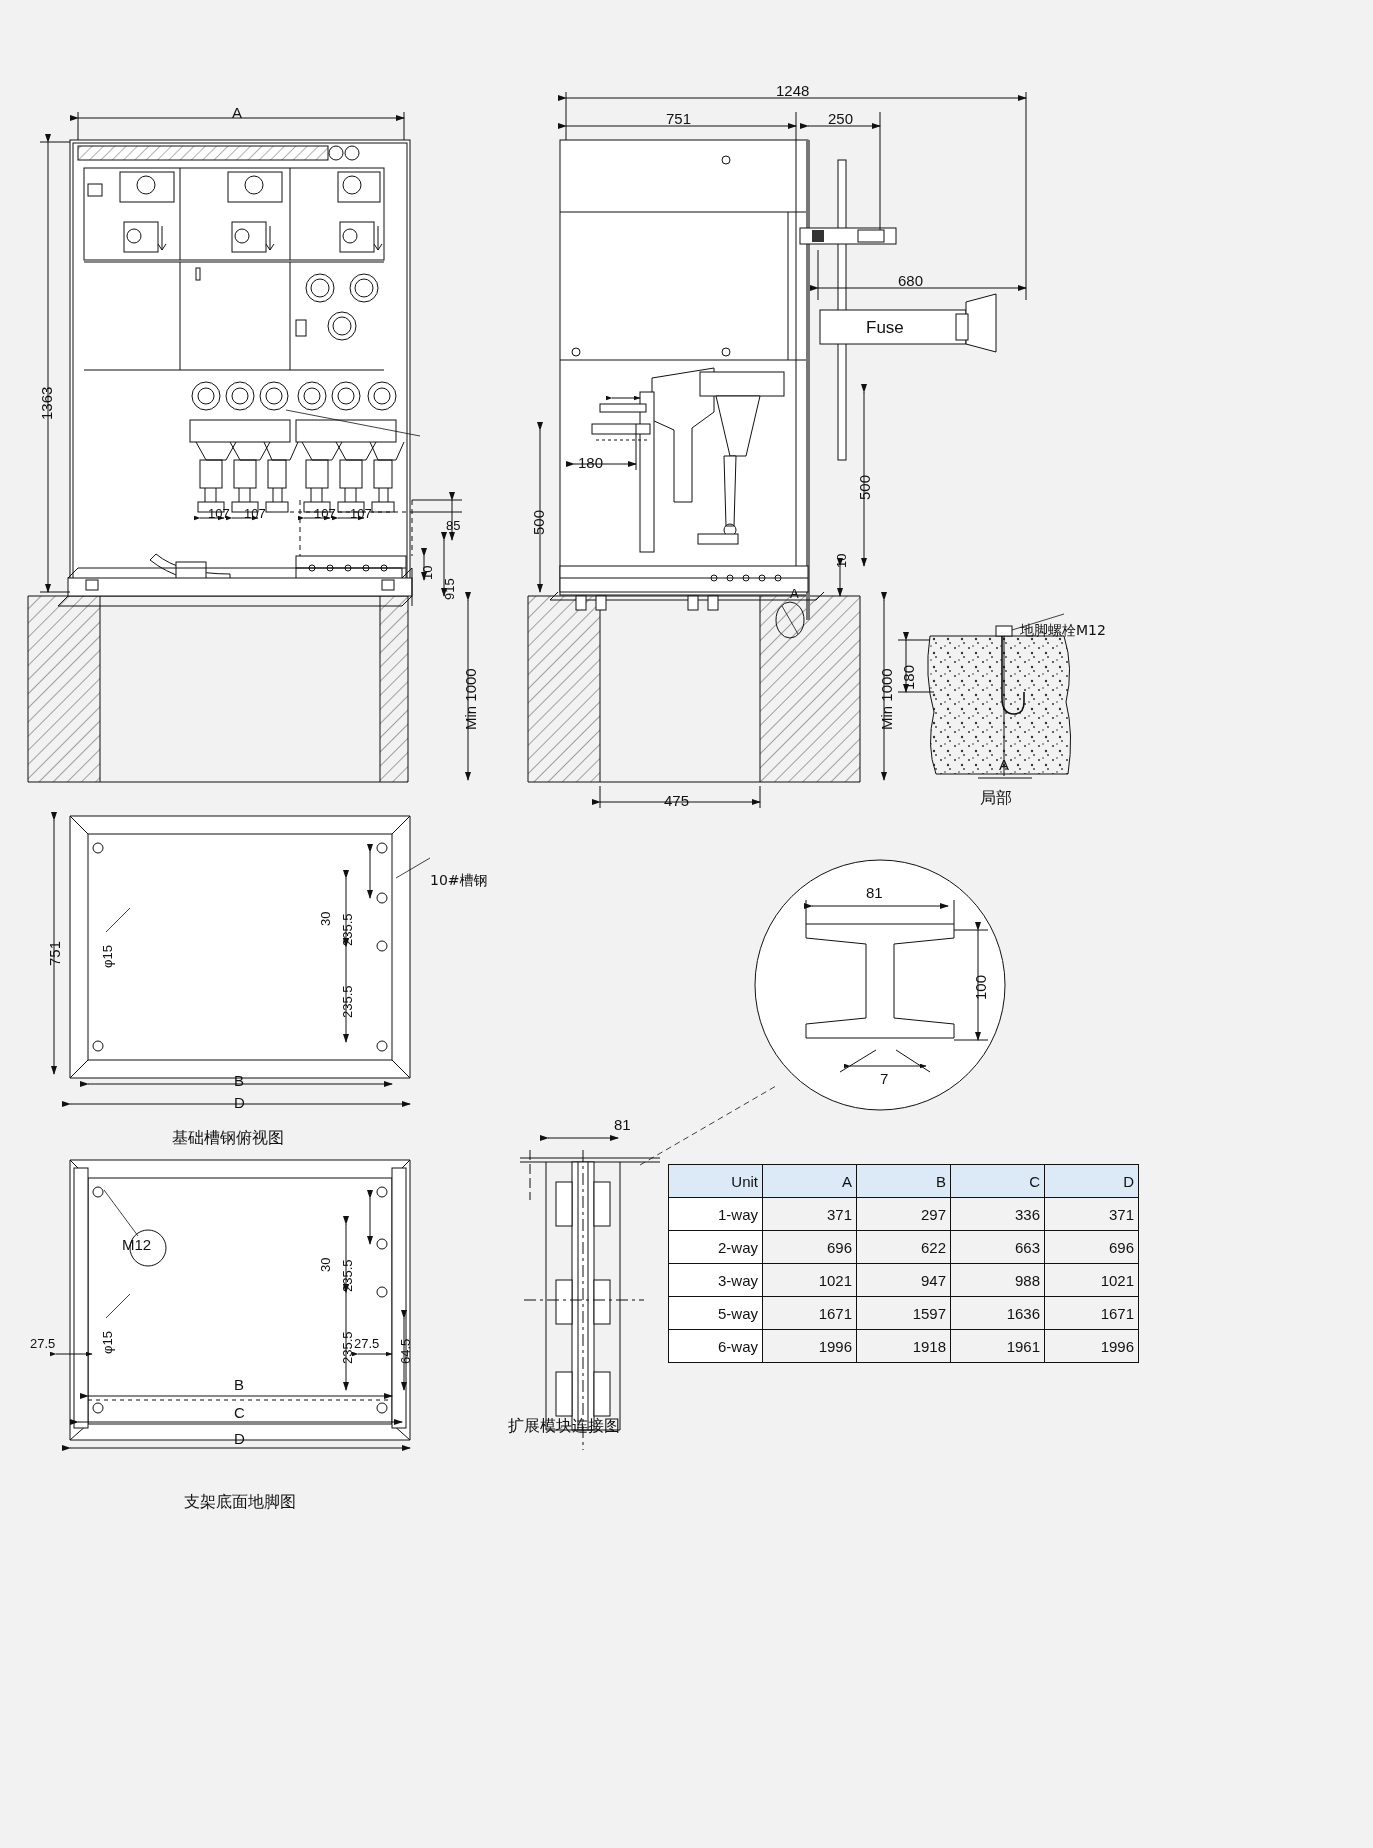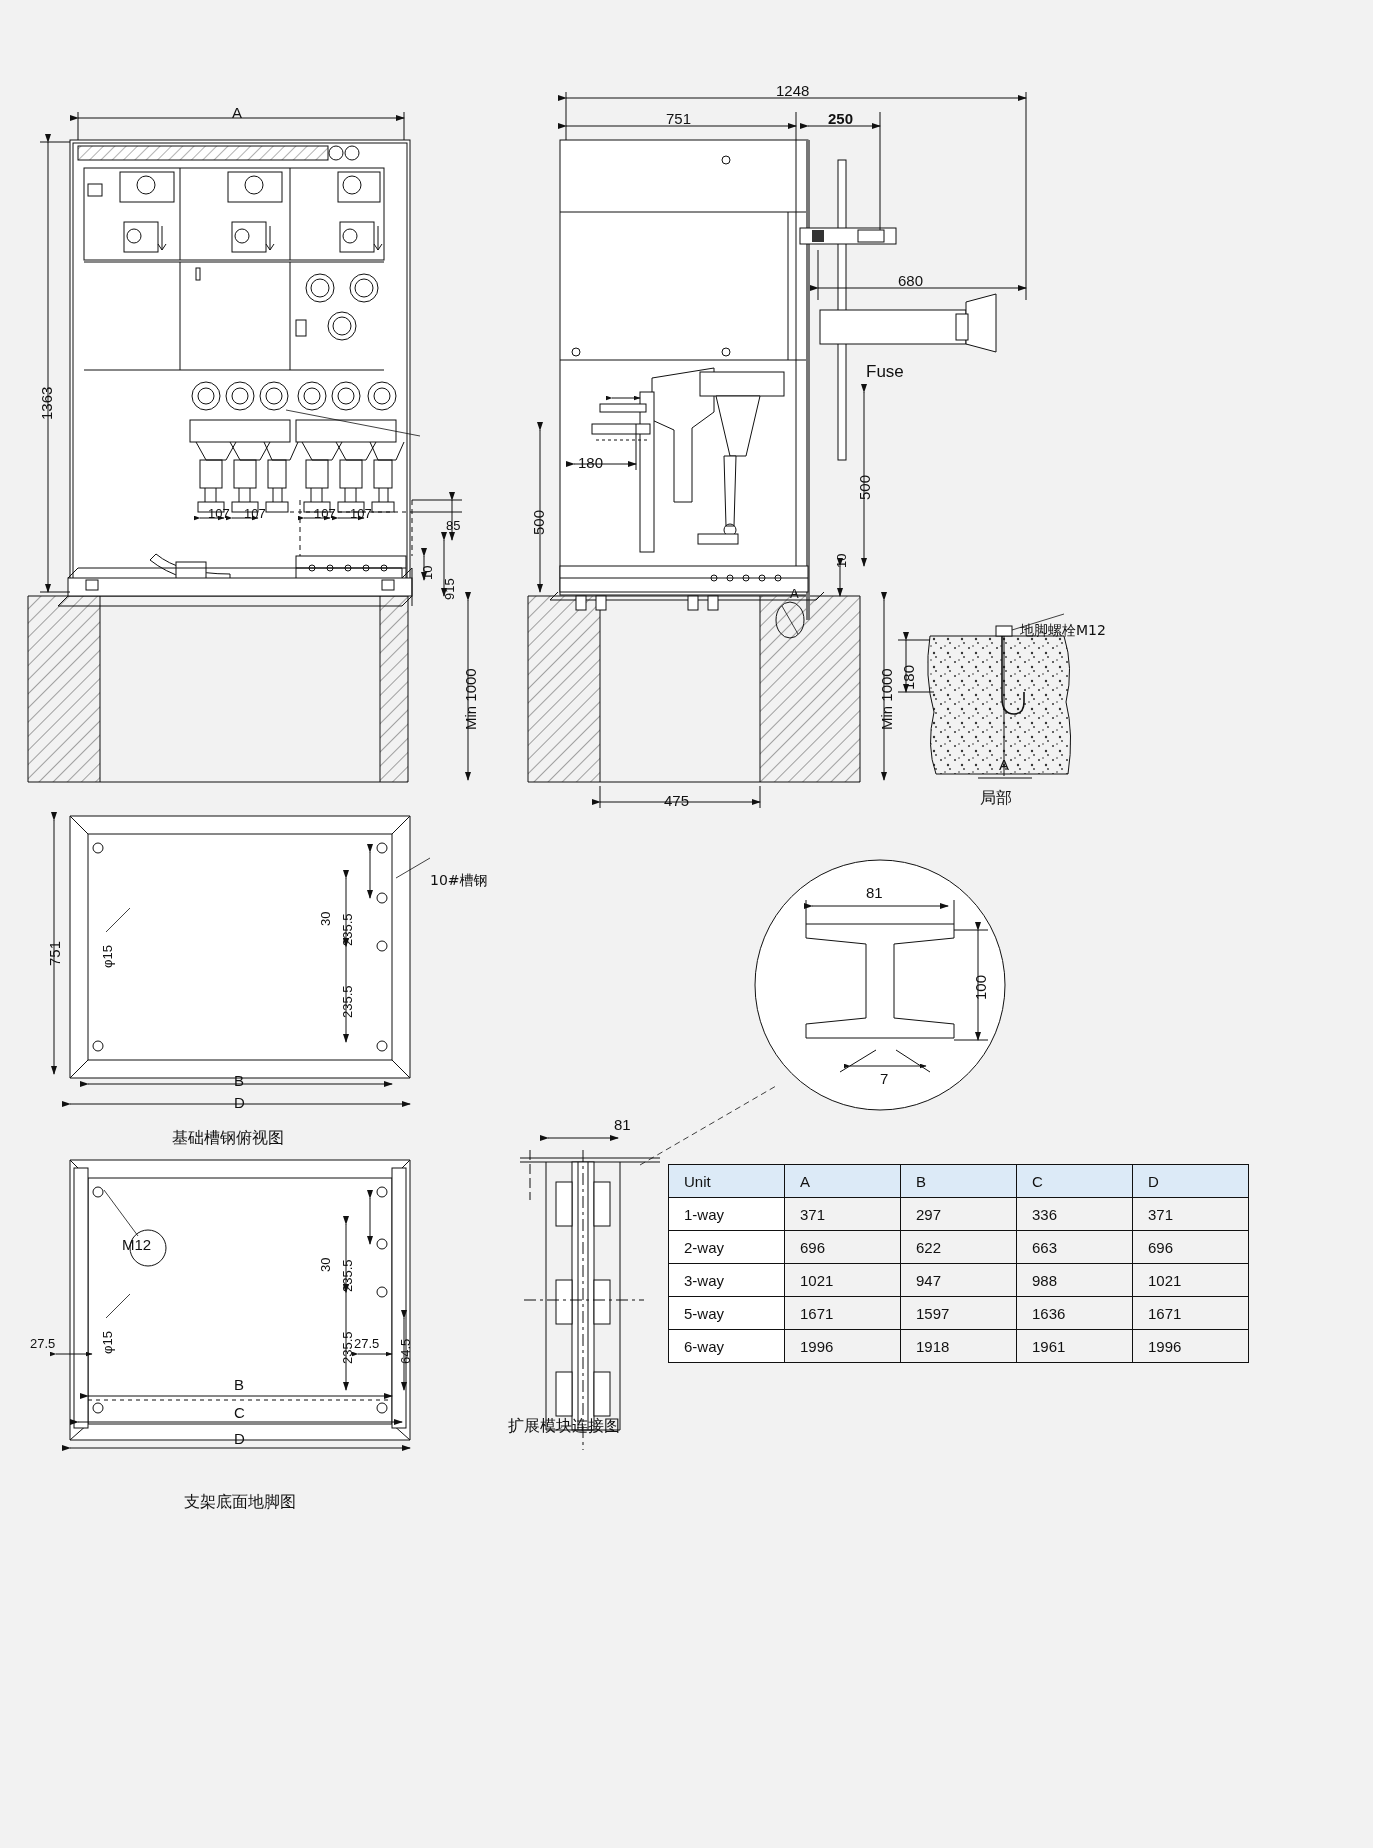--- a/index.html
+++ b/index.html
@@ -4,21 +4,21 @@
 <style>
   html,body{margin:0;padding:0;background:#f2f2f2;}
   body{font-family:"Liberation Sans",sans-serif;color:#111;}
   #sheet{position:relative;width:1373px;height:1848px;background:#f2f2f2;overflow:hidden;}
   .lbl{position:absolute;font-size:15px;color:#111;white-space:nowrap;}
   .lbl.sm{font-size:13px;}
   .lbl.cn{font-family:"DejaVu Sans",sans-serif;font-size:16px;}
   .lbl.cn.sm{font-size:14px;margin-top:24px;}
   .vert{transform:rotate(-90deg);transform-origin:left top;}
   table.dims{position:absolute;border-collapse:collapse;font-size:15px;}
-  table.dims th,table.dims td{border:1px solid #111;text-align:left;padding:5px 15px;width:85px;height:22px;}
+  table.dims th,table.dims td{border:1px solid #111;text-align:right;padding:5px 4px;width:85px;height:22px;}
   table.dims th{background:#dceaf7;font-weight:normal;}
   table.dims td.first{background:#fff;}
   svg{position:absolute;left:0;top:0;overflow:visible;}
 </style>
 </head>
 <body>
 
 <div id="sheet">
 
   <svg width="1373" height="1848">
@@ -339,23 +339,23 @@
   <div class="lbl sm" style="left:244px;top:506px;">107</div>
   <div class="lbl sm" style="left:314px;top:506px;">107</div>
   <div class="lbl sm" style="left:350px;top:506px;">107</div>
   <div class="lbl sm" style="left:446px;top:518px;text-align:center;">85</div>
   <div class="lbl sm vert" style="left:420px;top:580px;">10</div>
   <div class="lbl sm vert" style="left:442px;top:600px;">915</div>
   <div class="lbl vert" style="left:462px;top:730px;">Min 1000</div>
 
   <div class="lbl" style="left:776px;top:82px;">1248</div>
   <div class="lbl" style="left:666px;top:110px;">751</div>
-  <div class="lbl" style="left:828px;top:110px;font-weight:bold;">250</div>
+  <div class="lbl" style="left:828px;top:110px;">250</div>
   <div class="lbl" style="left:898px;top:272px;">680</div>
-  <div class="lbl" style="left:866px;top:318px;font-size:17px;margin-top:44px;">Fuse</div>
+  <div class="lbl" style="left:866px;top:318px;font-size:17px;">Fuse</div>
   <div class="lbl" style="left:578px;top:454px;">180</div>
   <div class="lbl vert" style="left:530px;top:535px;">500</div>
   <div class="lbl vert" style="left:856px;top:500px;">500</div>
   <div class="lbl sm vert" style="left:834px;top:568px;">10</div>
   <div class="lbl vert" style="left:878px;top:730px;">Min 1000</div>
   <div class="lbl" style="left:664px;top:792px;">475</div>
   <div class="lbl sm" style="left:790px;top:586px;">A</div>
 
   <div class="lbl cn sm" style="left:1020px;top:598px;">地脚螺栓M12</div>
   <div class="lbl vert" style="left:900px;top:690px;">180</div>

